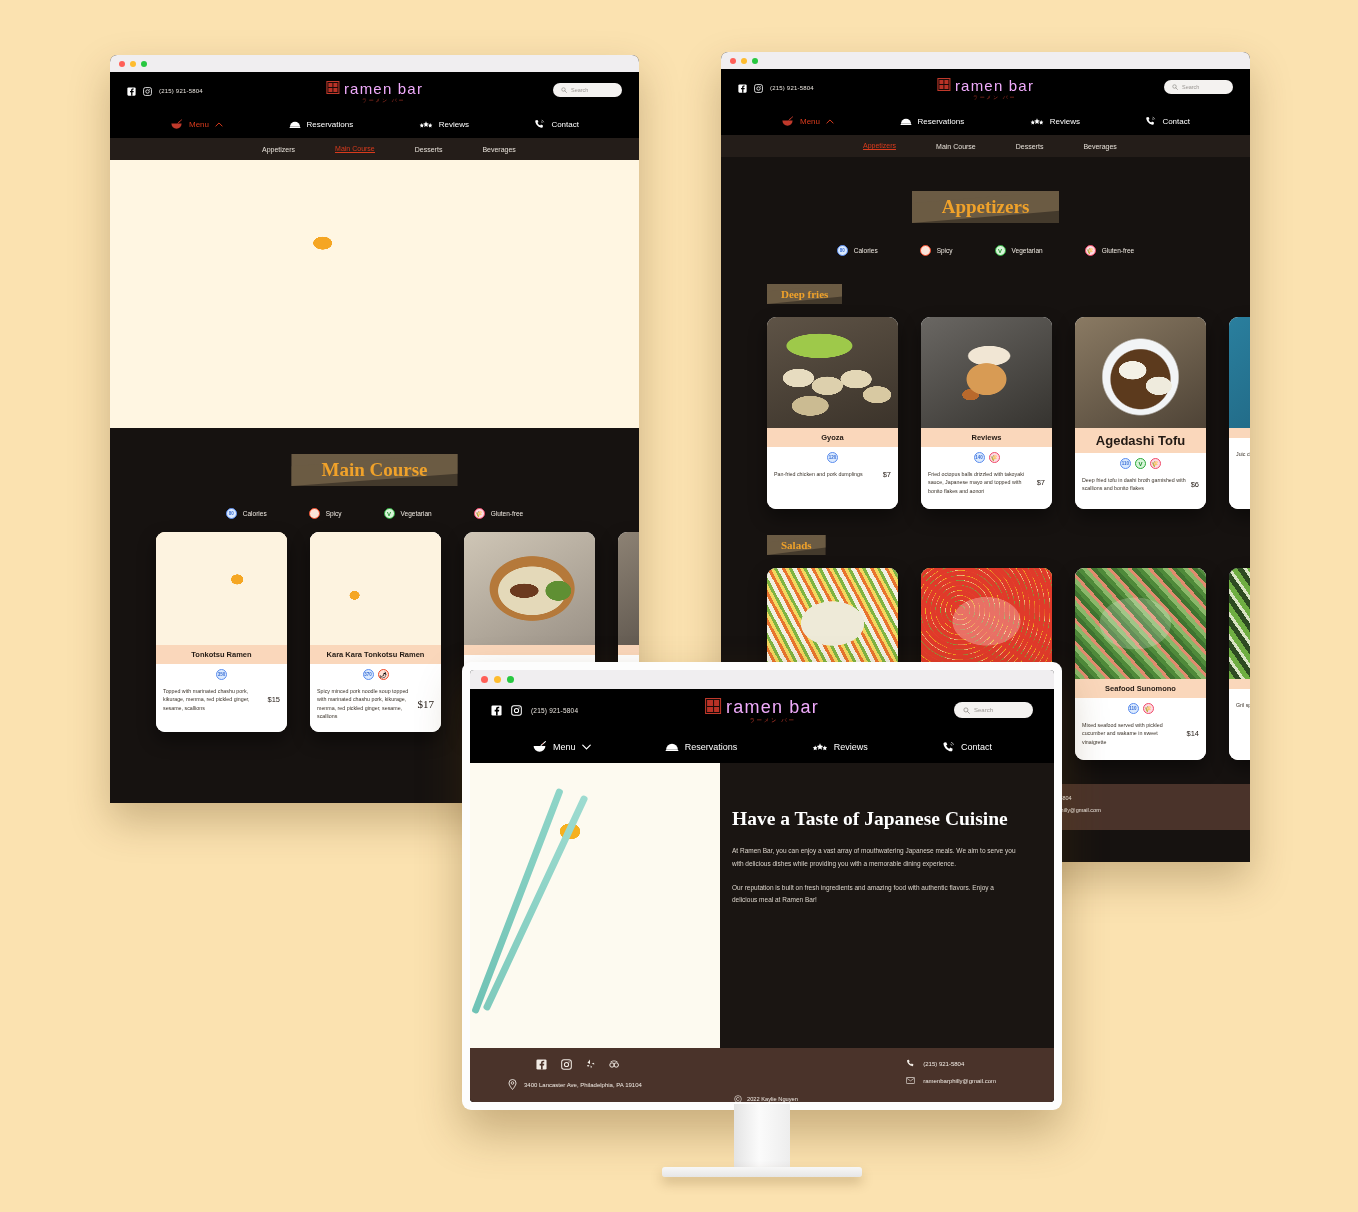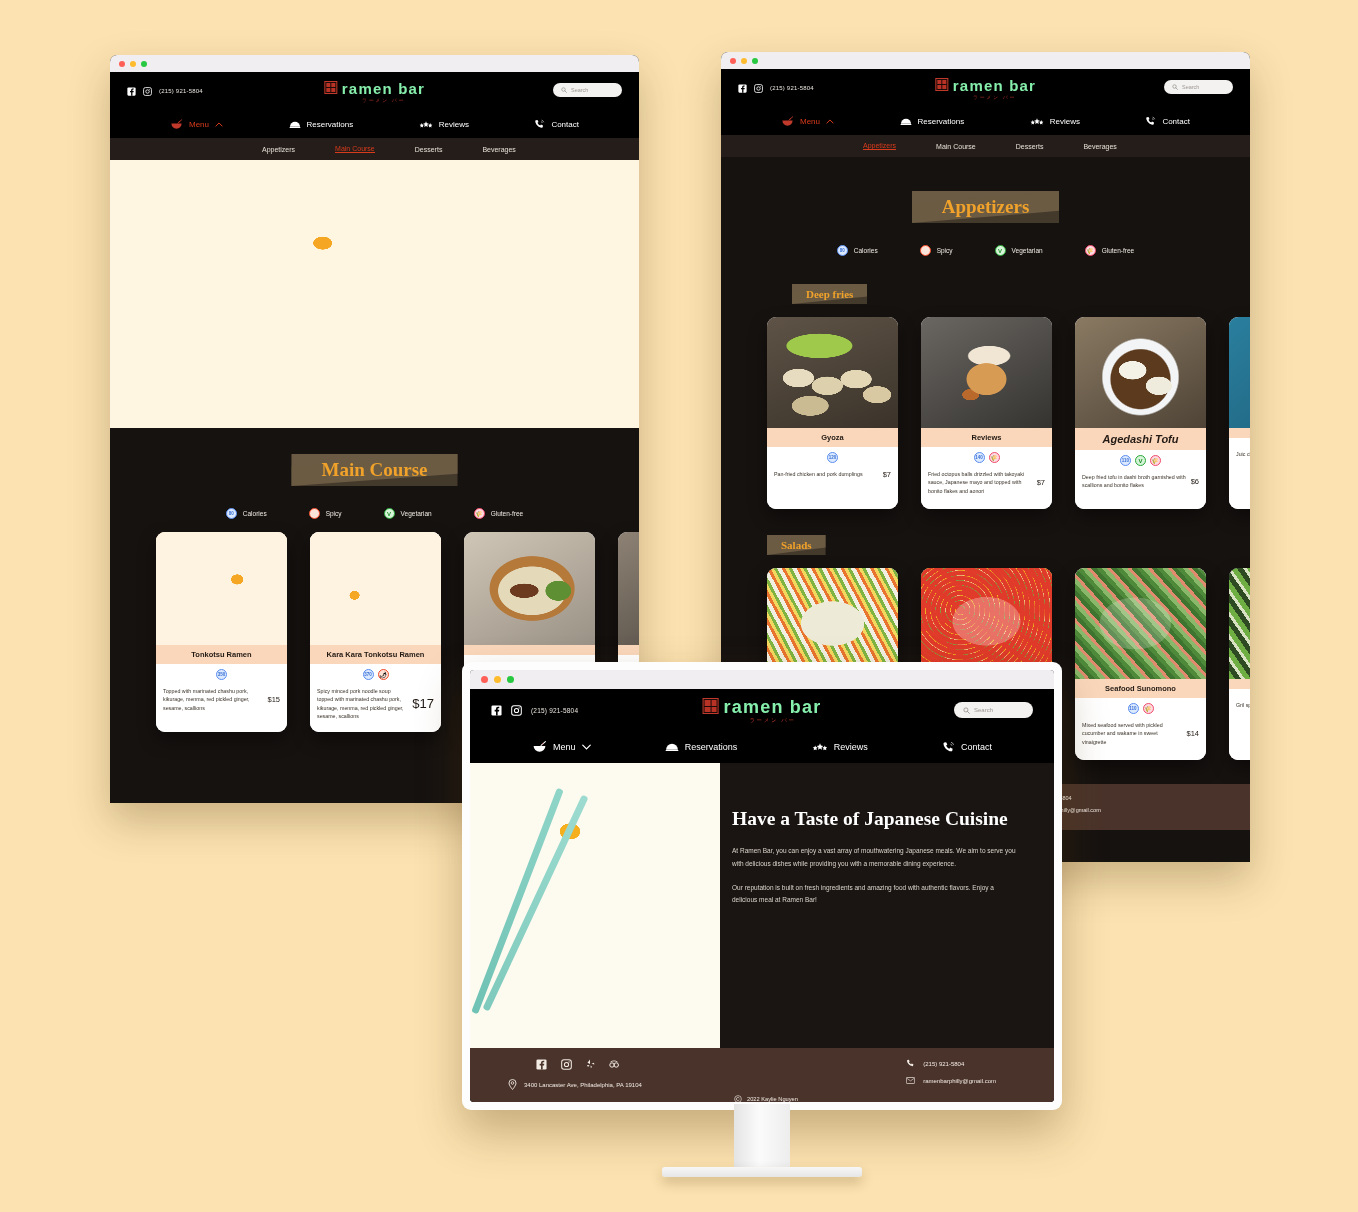--- a/index.html
+++ b/index.html
@@ -26,21 +26,21 @@
   .ic { display:inline-flex; align-items:center; justify-content:center; }
   .ic svg { display:block; }
   .phone-txt { color:#e9e4de; letter-spacing:.2px; }
 
   .logo-wrap { position:absolute; left:50%; transform:translateX(-50%);
                display:flex; align-items:flex-start; gap:5px; }
   .logo-seal { border:1px solid #c0392b; background:#1a0a08; display:grid;
                grid-template-columns:1fr 1fr; grid-template-rows:1fr 1fr; gap:1px; padding:1px; }
   .logo-seal i { background:#b93226; display:block; }
   .logo-text { display:flex; flex-direction:column; align-items:center; }
-  .logo-main { color:#86efac; font-weight:700; letter-spacing:1.2px; line-height:1; }
+  .logo-main { color:#f0abfc; font-weight:400; letter-spacing:1.2px; line-height:1; }
   .logo-sub { color:#c0392b; letter-spacing:1.6px; line-height:1; }
 
   .search-pill { background:#f4f2f0; border-radius:999px; display:flex;
                  align-items:center; gap:4px; color:#8d8a86; }
   .search-pill span { color:#9b9793; }
 
   
   .site-nav { background:#000; display:flex; align-items:center; }
   .navitem { display:flex; align-items:center; gap:6px; color:#fff; cursor:pointer; }
   .navitem.active, .navitem.active .navlabel { color:#d93b1d; }
@@ -232,21 +232,21 @@
         <span class="legend-item">
           <span class="badge b-veg" style="width:11px;height:11px;font-size:6px;">V</span>
           <span>Vegetarian</span>
         </span>
         <span class="legend-item">
           <span class="badge b-gf" style="width:11px;height:11px;font-size:6px;">🌾</span>
           <span>Gluten-free</span>
         </span>
       </div>
 
-      <div style="margin-top:28px; padding-left:46px;margin-left:25px;">
+      <div style="margin-top:28px; padding-left:46px;">
         <span class="banner-big" style="font-size:11px; padding:4px 14px;">
           <span class="banner-bg"></span><span class="banner-bg2"></span>
           <span class="banner-txt">Deep fries</span>
         </span>
       </div>
 
       <div class="cardrow" style="margin-top:13px; padding-left:46px; gap:23px;">
 
         <div class="card" style="width:131px;height:192px;">
           <div class="card-img ph" style="height:111px;
@@ -291,21 +291,21 @@
         </div>
 
         <div class="card" style="width:131px;height:192px;">
           <div class="card-img ph" style="height:111px;
             background-image:
               radial-gradient(ellipse 18px 12px at 44% 48%, #f4f1e6 0 75%, rgba(0,0,0,0) 78%),
               radial-gradient(ellipse 17px 12px at 64% 62%, #efebdd 0 75%, rgba(0,0,0,0) 78%),
               radial-gradient(circle 42px at 50% 56%, #5c3a1d 0 70%, rgba(0,0,0,0) 73%),
               radial-gradient(circle 52px at 50% 54%, #f2f4f6 0 72%, rgba(0,0,0,0) 75%),
               linear-gradient(150deg,#8a7a63,#4e4336);"></div>
-          <div class="card-title" style="font-size:11px;padding:5px 18px;font-style:italic;">Agedashi Tofu</div>
+          <div class="card-title" style="font-size:13px;padding:5px 18px;">Agedashi Tofu</div>
           <div class="card-body" style="padding:5px 7px 7px;">
             <div class="card-badges" style="gap:4px;">
               <span class="badge b-cal" style="width:11px;height:11px;font-size:4.5px;">110</span>
               <span class="badge b-veg" style="width:11px;height:11px;font-size:6px;">V</span>
               <span class="badge b-gf" style="width:11px;height:11px;font-size:6px;">🌾</span>
             </div>
             <div class="card-bottom" style="margin-top:7px; gap:5px;">
               <div class="card-desc" style="font-size:5.3px;line-height:1.6;">Deep fried tofu in dashi broth garnished with scallions and bonito flakes</div>
               <div class="card-price" style="font-size:7.5px;">$6</div>
             </div>
@@ -598,21 +598,21 @@
               radial-gradient(ellipse 30px 16px at 42% 8%, #1f3a14 0 72%, rgba(0,0,0,0) 75%),
               linear-gradient(150deg,#6a5542,#3d3125);"></div>
           <div class="card-title" style="font-size:7.5px;padding:5px 0;">Kara Kara Tonkotsu Ramen</div>
           <div class="card-body" style="padding:5px 7px 7px;">
             <div class="card-badges" style="gap:4px;">
               <span class="badge b-cal" style="width:11px;height:11px;font-size:4.5px;">370</span>
               <span class="badge b-spicy" style="width:11px;height:11px;font-size:6px;">🌶</span>
             </div>
             <div class="card-bottom" style="margin-top:7px; gap:5px;">
               <div class="card-desc" style="font-size:5.3px;line-height:1.6;">Spicy minced pork noodle soup topped with marinated chashu pork, kikurage, menma, red pickled ginger, sesame, scallions</div>
-              <div class="card-price" style="font-size:13px;">$17</div>
+              <div class="card-price" style="font-size:11px;font-family:Liberation Serif, serif;">$17</div>
             </div>
           </div>
         </div>
 
         <div class="card" style="width:131px;height:200px;">
           <div class="card-img ph" style="height:113px;
             background-image:
               radial-gradient(ellipse 20px 10px at 46% 52%, #6b3a1f 0 70%, rgba(0,0,0,0) 73%),
               radial-gradient(ellipse 18px 14px at 72% 52%, #5f8f33 0 70%, rgba(0,0,0,0) 73%),
               radial-gradient(ellipse 42px 30px at 52% 52%, #e4d9b9 0 80%, rgba(0,0,0,0) 82%),

